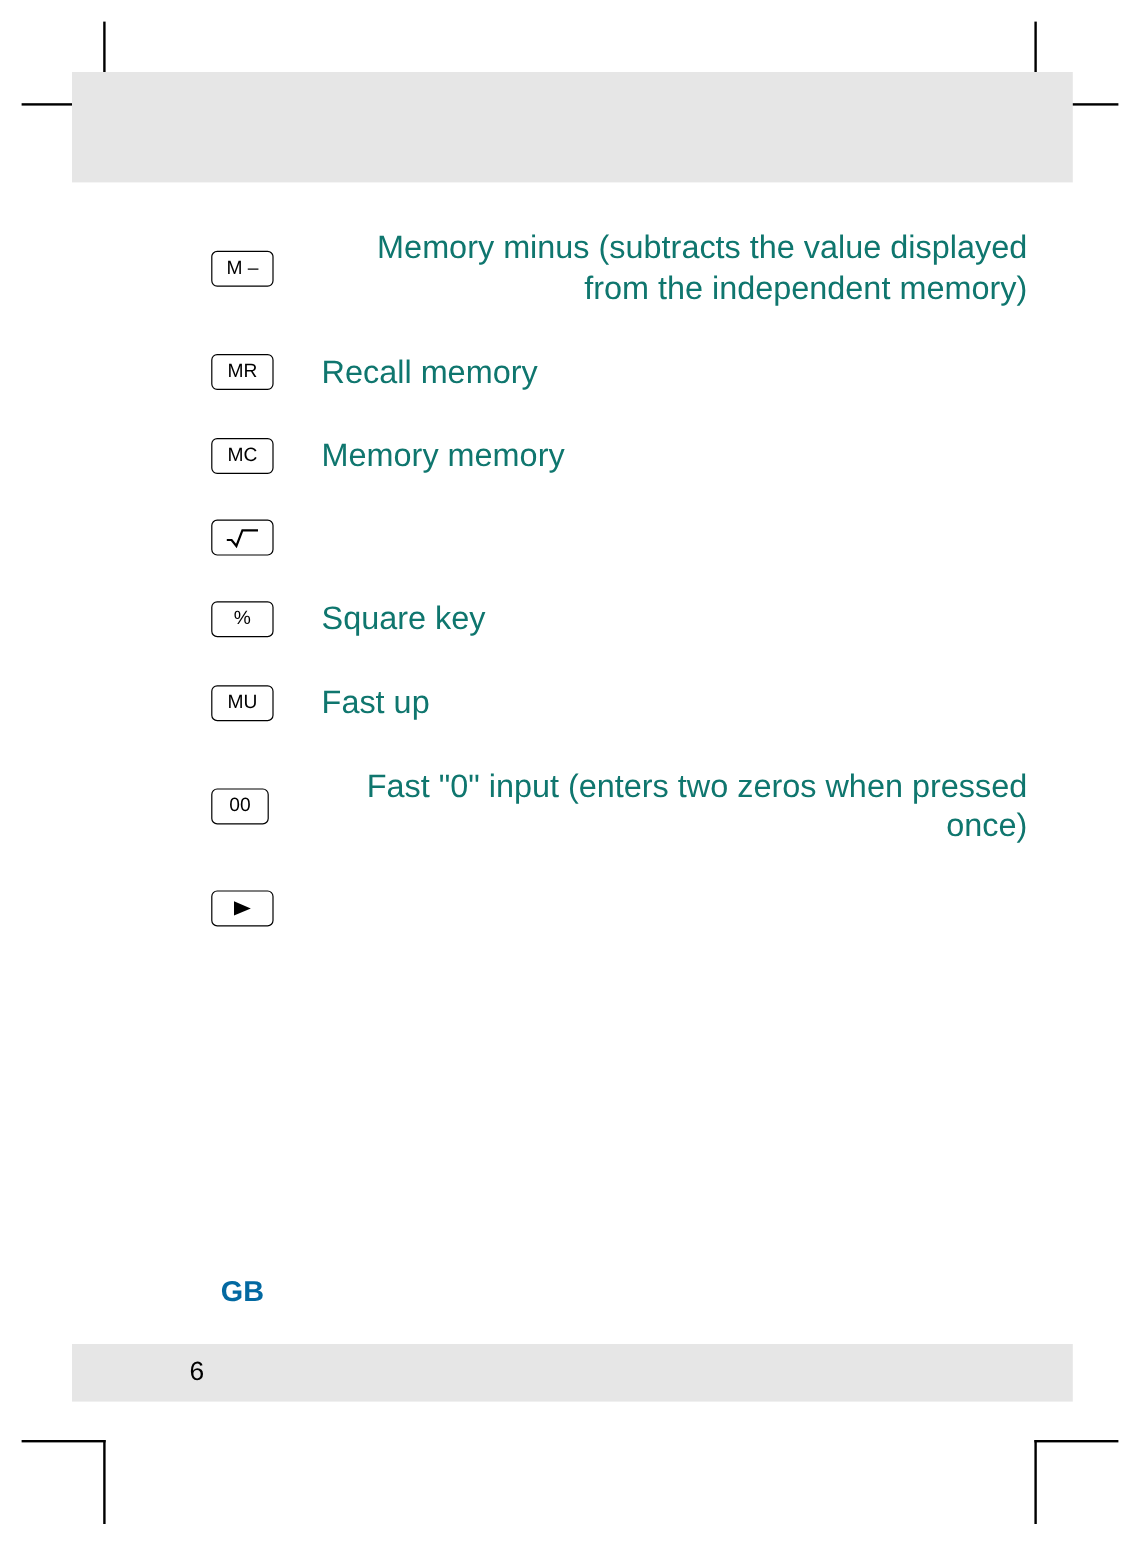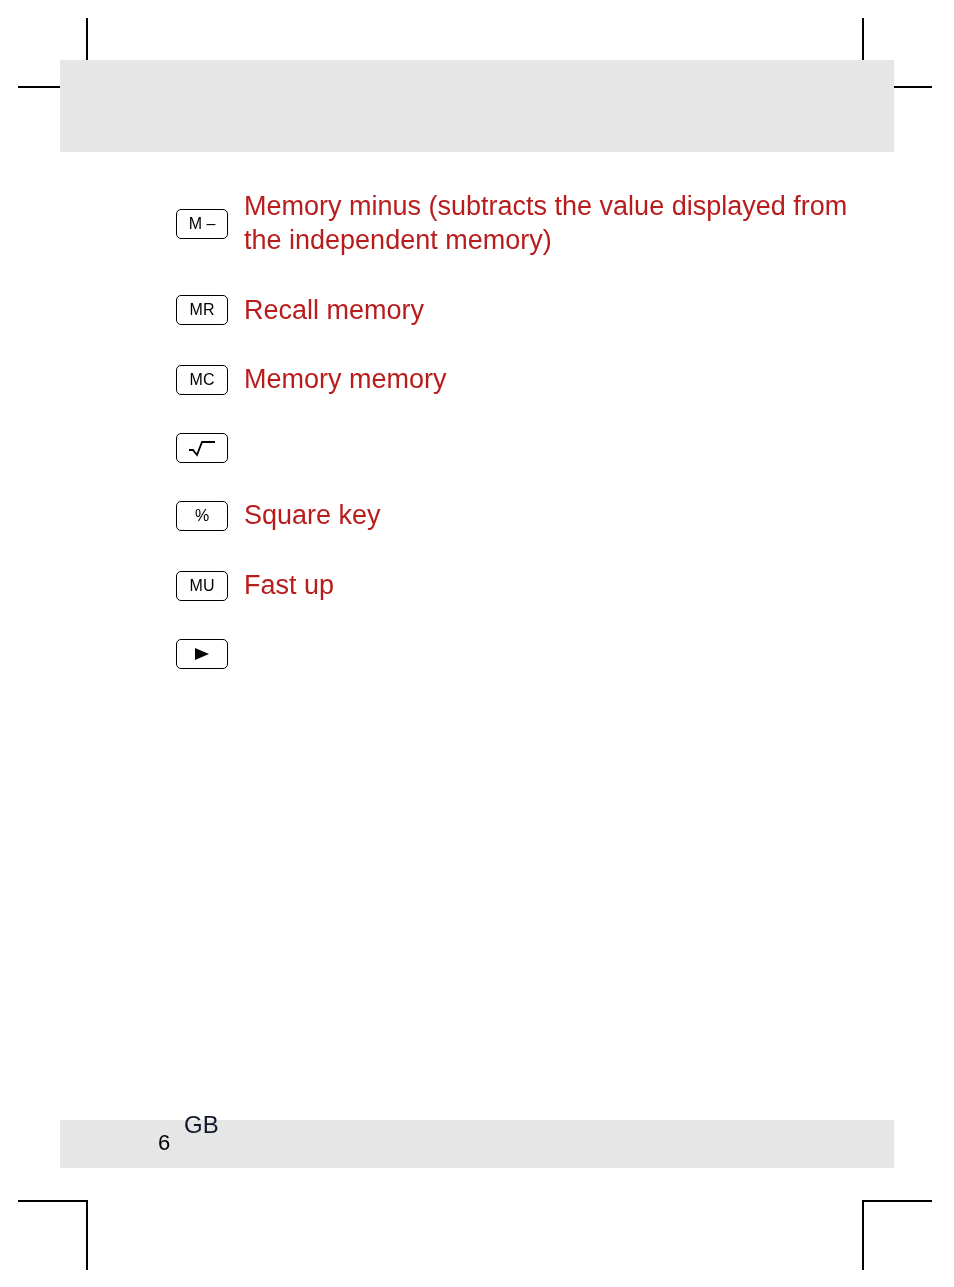--- a/index.html
+++ b/index.html
@@ -46,23 +46,24 @@
     .page-number {
       position: absolute;
       left: 158px;
       top: 1130px;
       font-size: 22px;
       color: #000;
     }
     .lang-code {
       position: absolute;
       left: 184px;
-      top: 1111px;
+      top: 1063px;
       font-size: 24px;
-      color: #0f172a;
+      color: #0369a1;
+      font-weight: bold;
     }
     .content {
       position: absolute;
       left: 176px;
       top: 190px;
       width: 680px;
     }
     .row {
       display: flex;
       align-items: center;
@@ -78,24 +79,25 @@
       justify-content: center;
       font-size: 16px;
       font-weight: 400;
       flex-shrink: 0;
       font-family: Arial, sans-serif;
     }
     .key-box-narrow {
       width: 48px;
     }
     .desc {
-      margin-left: 16px;
+      margin-left: 40px;
       font-size: 27px;
       line-height: 1.25;
-      color: #b91c1c;
+      color: #0f766e;
+      text-align: right;
     }
     .sqrt-svg {
       width: 28px;
       height: 18px;
     }
     .play-svg {
       width: 18px;
       height: 14px;
     }
   </style>
@@ -141,20 +143,24 @@
   <div class="row">
     <div class="key-box">%</div>
     <div class="desc">Square key</div>
   </div>
 
   <div class="row">
     <div class="key-box">MU</div>
     <div class="desc">Fast up</div>
   </div>
 
+  <div class="row">
+    <div class="key-box key-box-narrow">00</div>
+    <div class="desc">Fast "0" input (enters two zeros when pressed once)</div>
+  </div>
 
   <div class="row">
     <div class="key-box">
       <svg class="play-svg" viewBox="0 0 18 14">
         <path d="M 2 1 L 16 7 L 2 13 Z" fill="#000"></path>
       </svg>
     </div>
   </div>
 
 </div>

